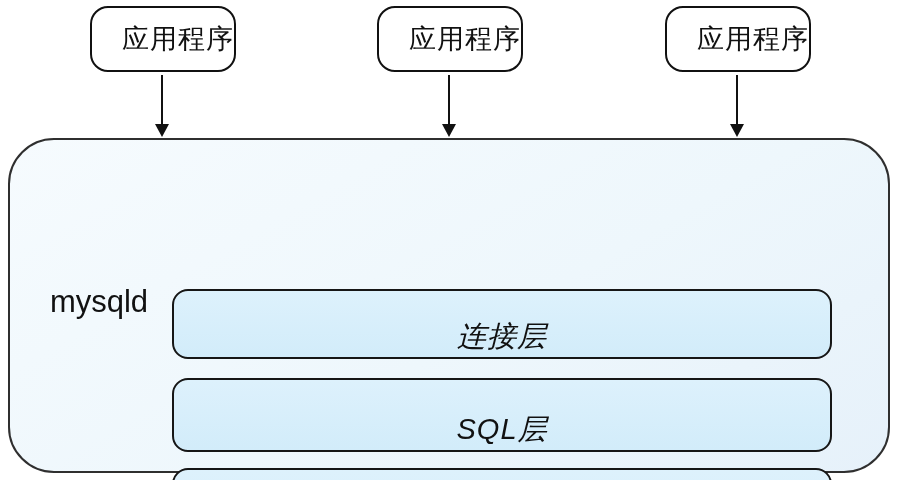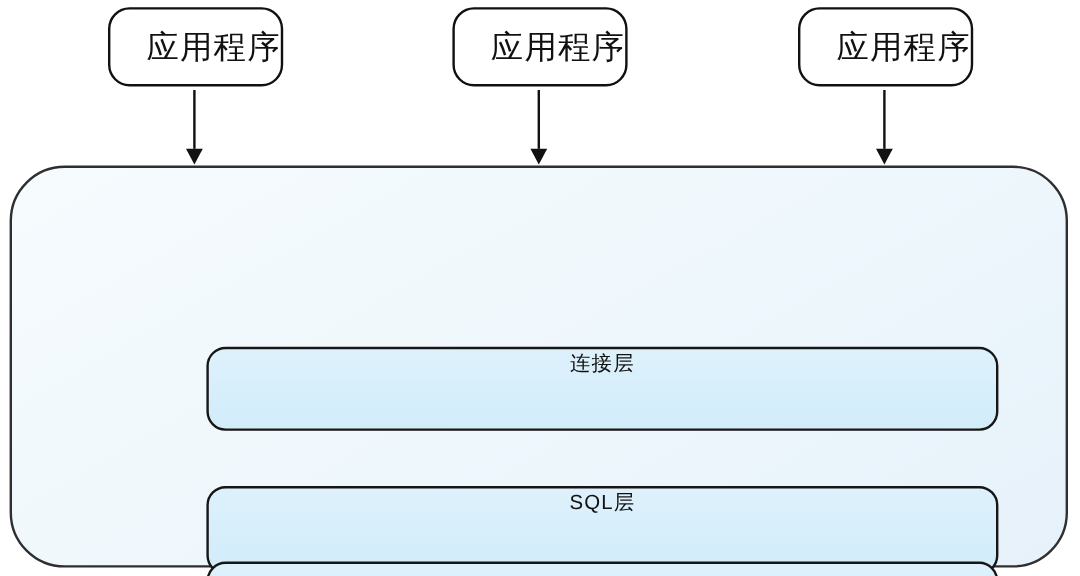--- a/index.html
+++ b/index.html
@@ -65,26 +65,27 @@
   
   .layer {
     position: absolute;
     left: 162px;
     width: 656px;
     background: linear-gradient(180deg, #ddf1fc 0%, #d2ecfa 100%);
     border: 2px solid #161616;
     border-radius: 16px;
   }
   .layer-centered {
-    display: flex; align-items: flex-start; justify-content: center;
-    font-size: 17px;
+    display: flex; align-items: flex-end; justify-content: center;
+    font-size: 29px;
     letter-spacing: 1px;
+    font-style: italic;
   }
   #layer-connection { top: 149px; height: 66px; }
-  #layer-sql        { top: 238px; height: 70px; margin-top: 27px; }
+  #layer-sql        { top: 238px; height: 70px; }
   #layer-storage    { top: 328px; height: 126px; }
 </style>
 </head>
 <body>
 
 <div class="app-box" id="app-box-1">
   <span>应用程序</span>
 </div>
 <div class="app-box" id="app-box-2">
   <span>应用程序</span>
@@ -100,20 +101,21 @@
 <div class="arrow" id="arrow-2">
   <div class="shaft"></div>
   <div class="head"></div>
 </div>
 <div class="arrow" id="arrow-3">
   <div class="shaft"></div>
   <div class="head"></div>
 </div>
 
 <div class="mysqld-container">
+  <div class="mysqld-label">mysqld</div>
 
   <div class="layer layer-centered" id="layer-connection">
     <span>连接层</span>
   </div>
 
   <div class="layer layer-centered" id="layer-sql">
     <span>SQL层</span>
   </div>
 
   <div class="layer" id="layer-storage">

